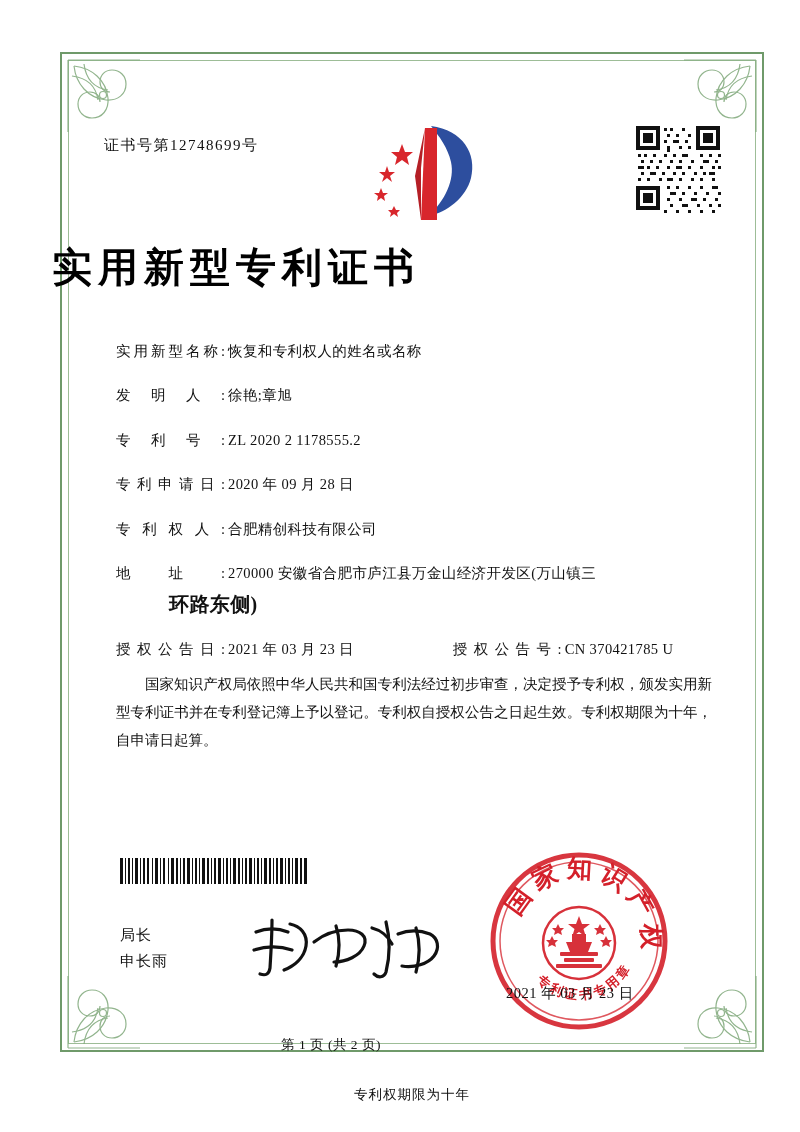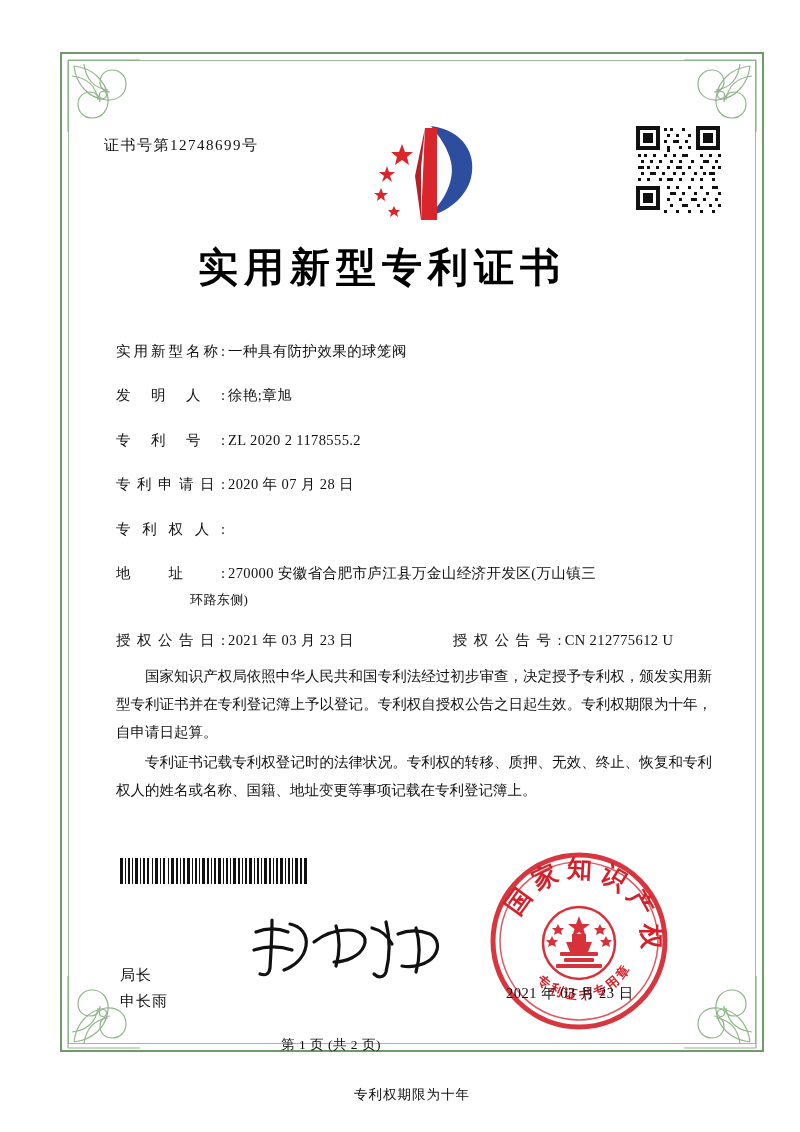--- a/index.html
+++ b/index.html
@@ -80,21 +80,21 @@
     right: 0; top: 2px;
     width: 92px; height: 92px;
   }
   .qr svg { display:block; }
 
   
   .cert-title {
     position: absolute;
     left: 0; top: 240px;
     width: 660px;
-    text-align: center;
+    text-align: left;
     font-size: 40px;
     font-weight: bold;
     letter-spacing: 6px;
     color: #000;
     font-family: "DejaVu Serif", "Liberation Serif", serif;
     padding-left: 40px;
   }
 
   
   .fields {
@@ -117,62 +117,62 @@
     letter-spacing: 0;
     white-space: nowrap;
   }
   .field-colon { margin: 0 3px 0 0; }
   .field-value {
     flex: 1 1 auto;
     letter-spacing: 0.4px;
   }
   .field-row.two-col { margin-bottom: 20px; }
   .sub-line {
-    margin-left: 74px;
+    margin-left: 53px;
     margin-top: -16px;
     margin-bottom: 20px;
-    font-size: 13px;
+    font-size: 20px;
     letter-spacing: 0.4px;
+    font-weight: bold;
   }
   .inline-second {
     margin-left: 56px;
   }
 
   
   .body-text {
     position: absolute;
     left: 104px; top: 662px;
     width: 596px;
     font-size: 14.5px;
     line-height: 28px;
     color: #111;
     text-align: justify;
   }
   .body-text p {
-    margin: 0 0 2px 0;
+    margin: 8px 0 2px 0;
     text-indent: 29px;
   }
 
   
   .barcode {
     position: absolute;
     left: 108px; top: 858px;
     width: 188px; height: 26px;
   }
   .barcode svg { display:block; }
 
   
   .sig-block {
     position: absolute;
     left: 108px; top: 922px;
     font-size: 15px;
     line-height: 26px;
     letter-spacing: 1px;
     color: #111;
-    margin-top: 40px;
   }
   .handwriting {
     position: absolute;
     left: 236px; top: 912px;
     width: 200px; height: 70px;
   }
   .handwriting svg { display:block; }
 
   
   .seal {
@@ -395,21 +395,21 @@
     <div class="field-row">
       <div class="field-label">
         <span>实</span>
           <span>用</span>
           <span>新</span>
           <span>型</span>
           <span>名</span>
           <span>称</span>
           <span class="field-colon">:</span>
       </div>
-      <div class="field-value">一种具有防护效果的球笼阀</div>
+      <div class="field-value">恢复和专利权人的姓名或名称</div>
     </div>
 
     <div class="field-row">
       <div class="field-label">
         <span>发</span>
           <span>明</span>
           <span>人</span>
           <span class="field-colon">:</span>
       </div>
       <div class="field-value">徐艳;章旭</div>
@@ -427,31 +427,32 @@
 
     <div class="field-row">
       <div class="field-label">
         <span>专</span>
           <span>利</span>
           <span>申</span>
           <span>请</span>
           <span>日</span>
           <span class="field-colon">:</span>
       </div>
-      <div class="field-value">2020 年 07 月 28 日</div>
+      <div class="field-value">2020 年 09 月 28 日</div>
     </div>
 
     <div class="field-row">
       <div class="field-label">
         <span>专</span>
           <span>利</span>
           <span>权</span>
           <span>人</span>
           <span class="field-colon">:</span>
       </div>
+      <div class="field-value">合肥精创科技有限公司</div>
     </div>
 
     <div class="field-row">
       <div class="field-label">
         <span>地</span>
           <span>址</span>
           <span class="field-colon">:</span>
       </div>
       <div class="field-value">270000 安徽省合肥市庐江县万金山经济开发区(万山镇三</div>
     </div>
@@ -468,28 +469,27 @@
       </div>
       <div class="field-value">2021 年 03 月 23 日</div>
       <div class="field-label inline-second">
         <span>授</span>
           <span>权</span>
           <span>公</span>
           <span>告</span>
           <span>号</span>
           <span class="field-colon">:</span>
       </div>
-      <div class="field-value">CN 212775612 U</div>
+      <div class="field-value">CN 370421785 U</div>
     </div>
 
   </div>
 
   <div class="body-text">
     <p>国家知识产权局依照中华人民共和国专利法经过初步审查，决定授予专利权，颁发实用新型专利证书并在专利登记簿上予以登记。专利权自授权公告之日起生效。专利权期限为十年，自申请日起算。</p>
-    <p>专利证书记载专利权登记时的法律状况。专利权的转移、质押、无效、终止、恢复和专利权人的姓名或名称、国籍、地址变更等事项记载在专利登记簿上。</p>
   </div>
 
   <div class="barcode">
     <svg viewBox="0 0 188 26" xmlns="http://www.w3.org/2000/svg" shape-rendering="crispEdges">
       <g fill="#111111">
         <rect x="0" y="0" width="3" height="26"></rect>
           <rect x="5" y="0" width="1" height="26"></rect>
         <rect x="8" y="0" width="2" height="26"></rect>
           <rect x="12" y="0" width="1" height="26"></rect>
         <rect x="15" y="0" width="3" height="26"></rect>

